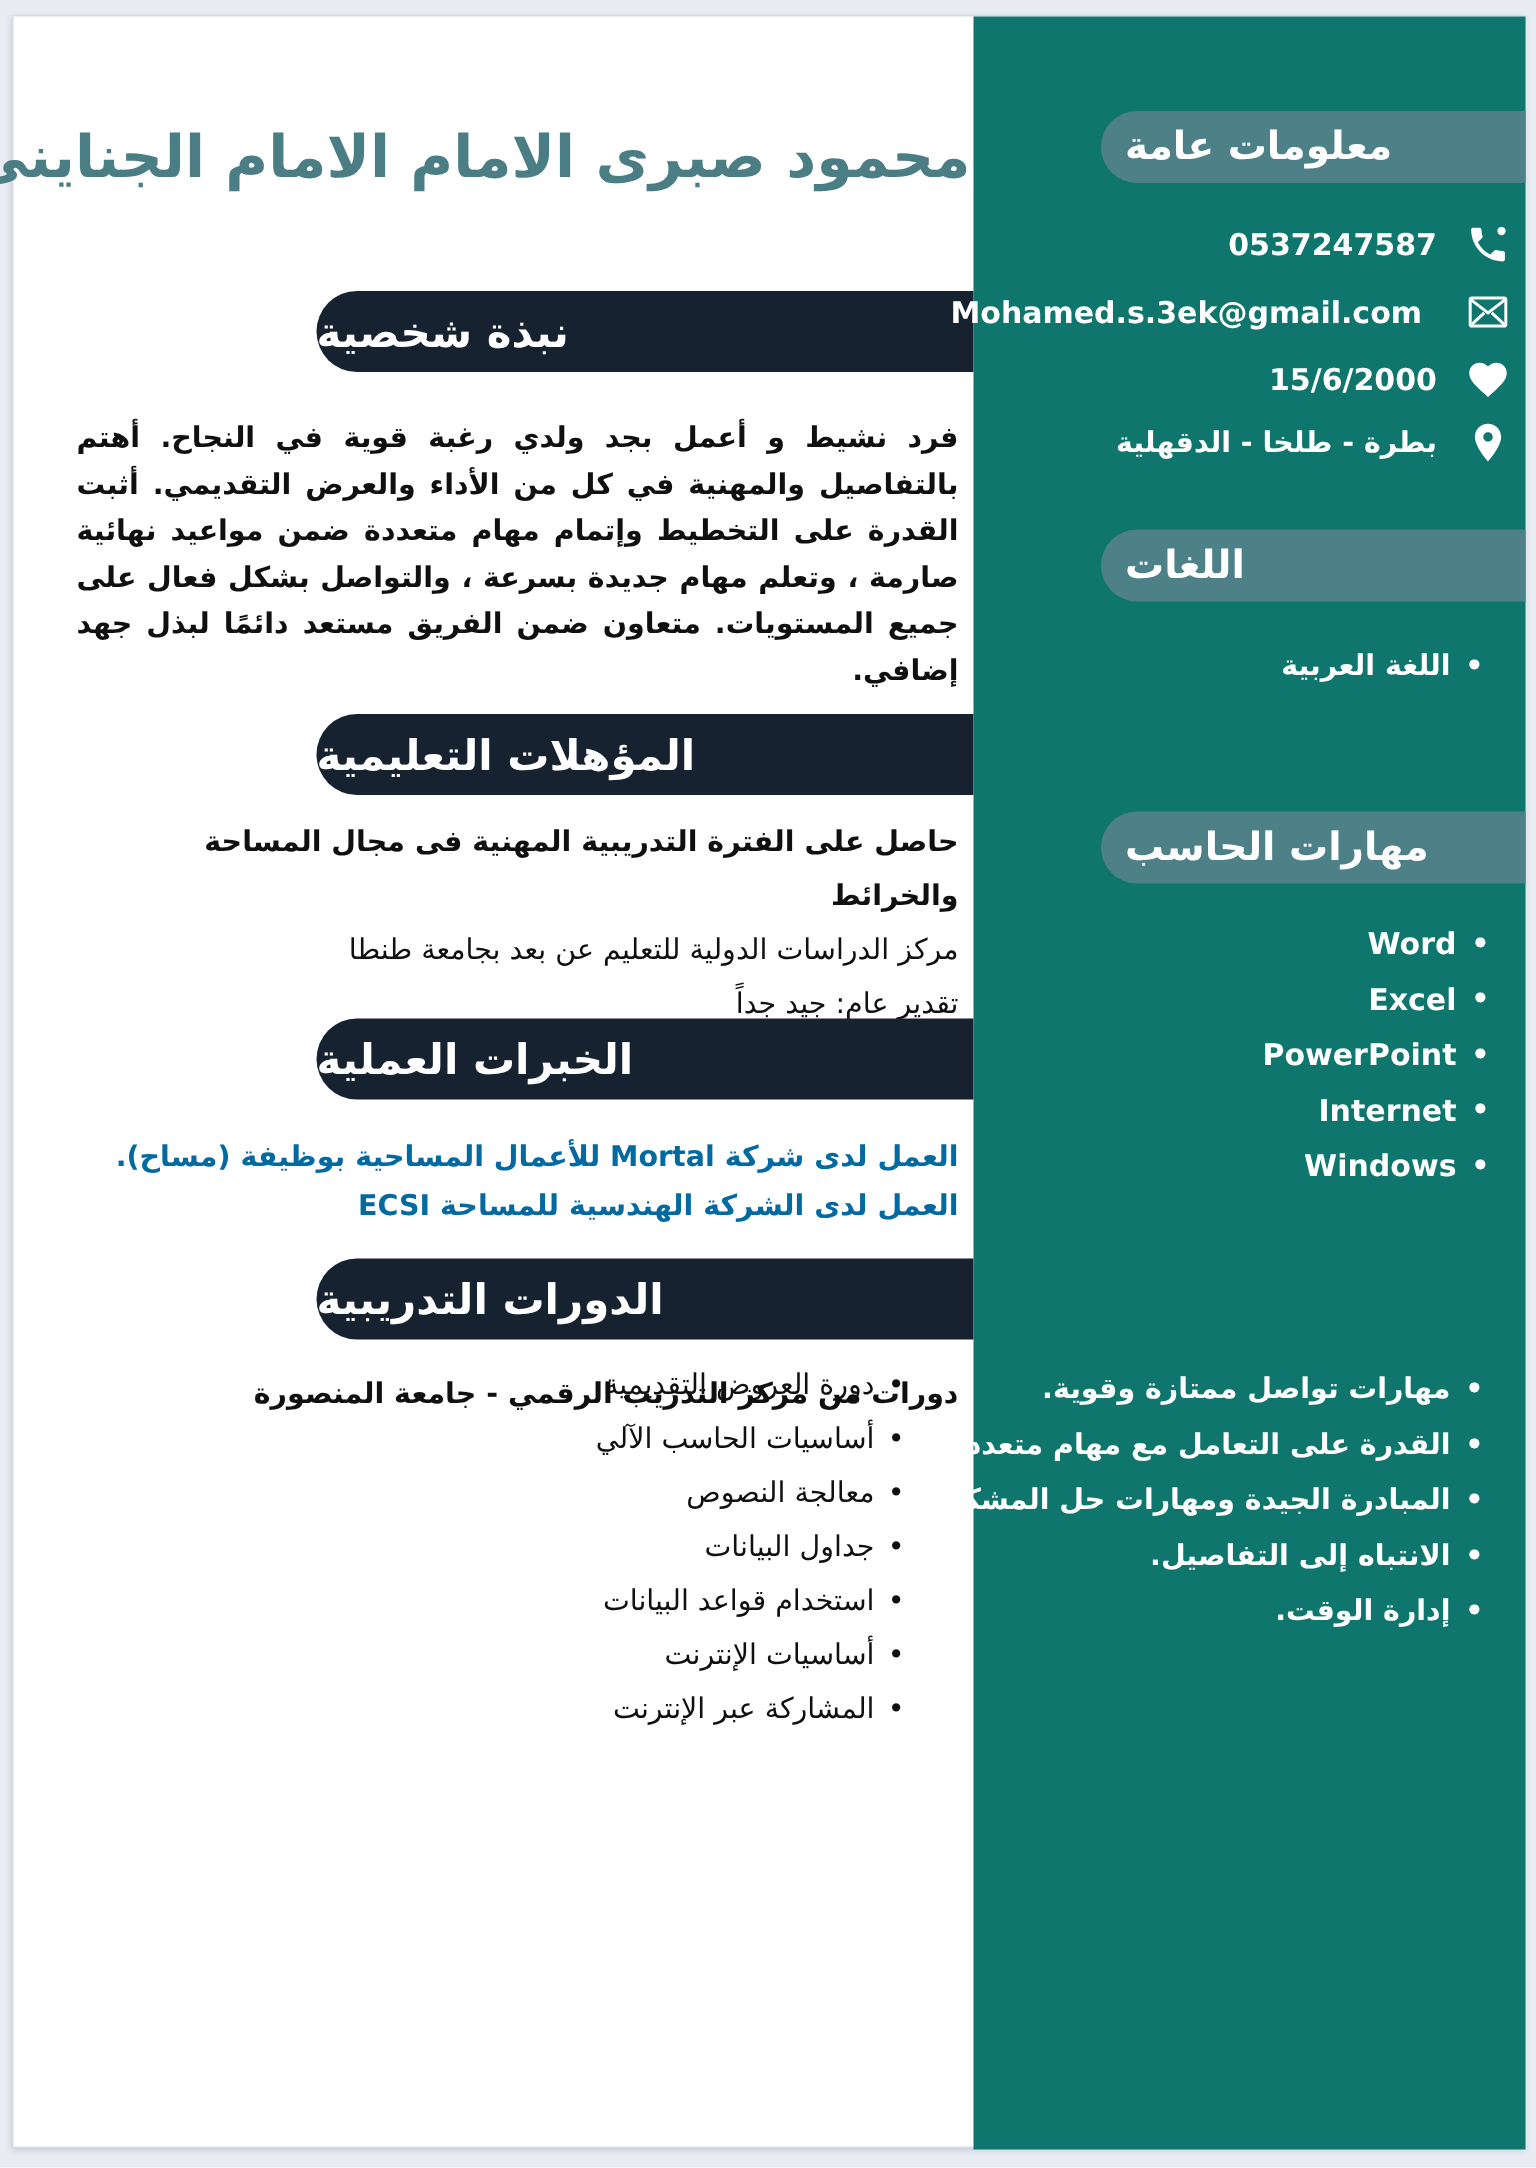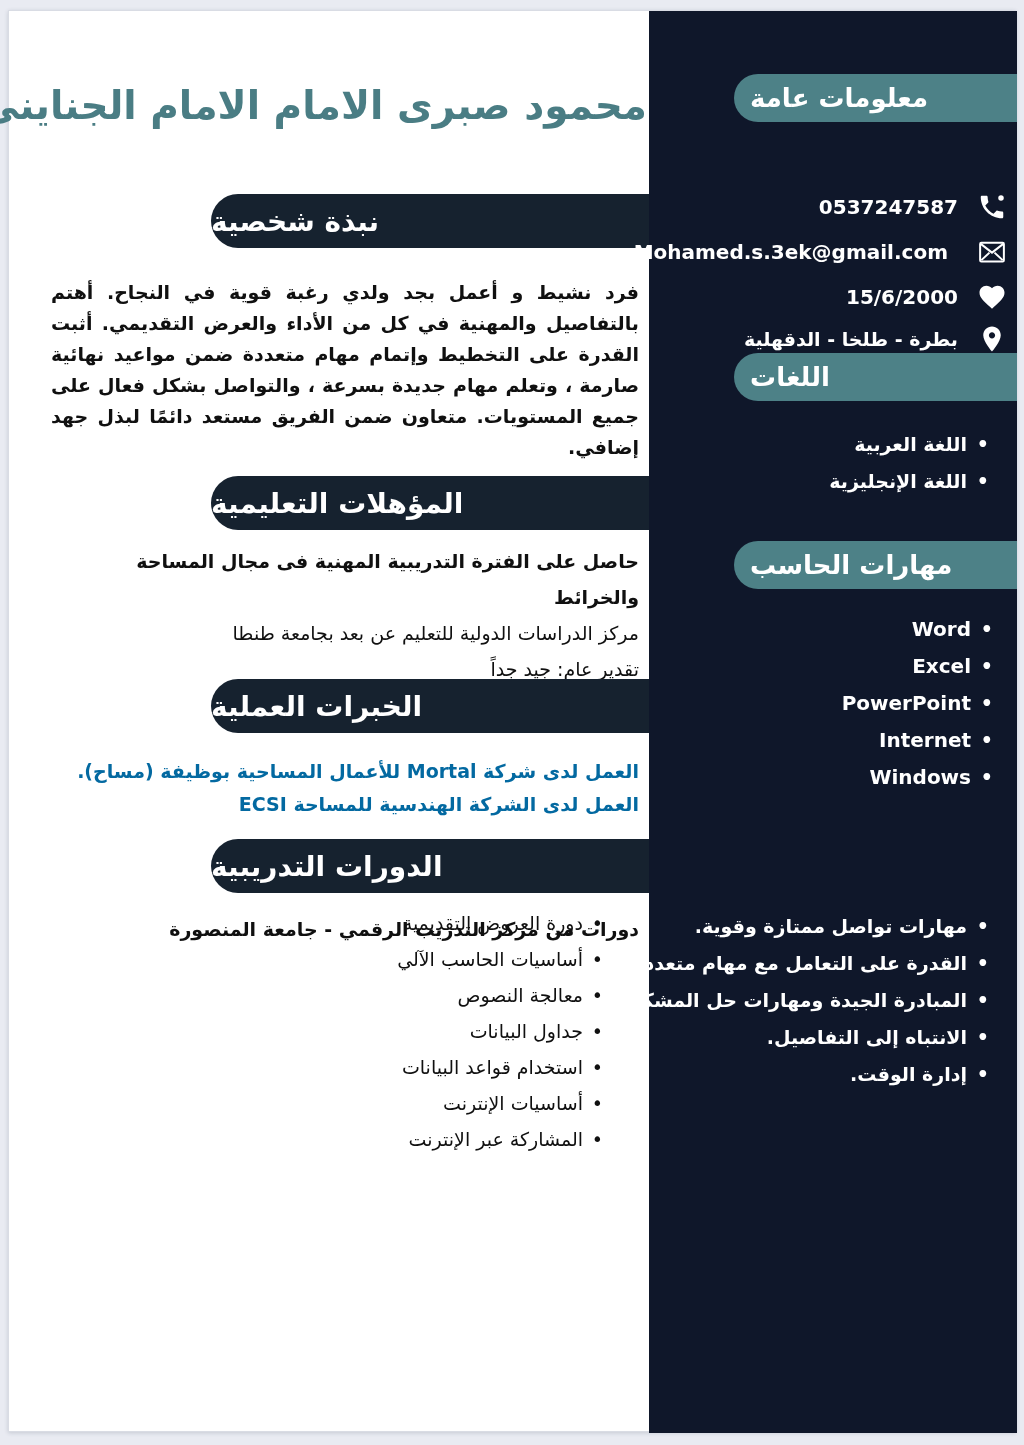--- a/index.html
+++ b/index.html
@@ -9,33 +9,33 @@
     background:#e9ebf2; overflow:hidden;
   }
   .page {
     position:absolute; left:8px; top:10px; width:1008px; height:1422px;
     background:#ffffff; border:1px solid #d9dce4;
     box-shadow:0 1px 4px rgba(40,50,70,.18);
   }
   
   .sidebar {
     position:absolute; left:640px; top:0; width:368px; height:1422px;
-    background:#0f172a; color:#ffffff;
+    background:#0f766e; color:#ffffff;
   }
   .sb-pill {
     position:absolute; left:85px; right:0; height:48px;
     background:#4d8187; border-radius:24px 0 0 24px;
     display:flex; align-items:center; justify-content:flex-end;
     padding-left:16px; padding-right:24px;
     color:#fff; font-weight:bold; font-size:26px; direction:rtl;
   }
   .info-row {
     position:absolute; left:10px; right:9px; height:36px;
     display:flex; align-items:center; justify-content:flex-end; gap:18px;
-    color:#fff; font-weight:bold;margin-top:44px;
+    color:#fff; font-weight:bold;
   }
   .info-text { font-size:20px; white-space:nowrap; }
   .info-text.ar { font-size:19px; direction:rtl; }
   .icon-box { width:32px; height:32px; flex:0 0 32px; display:flex; align-items:center; justify-content:center; }
   .icon-box svg { width:30px; height:30px; }
   ul.sb-list { position:absolute; list-style:none; direction:rtl; }
   ul.sb-list li {
     position:relative; line-height:37px; padding-right:24px;
     color:#fff; font-weight:bold; font-size:19px; text-align:right; white-space:nowrap;
   }
@@ -163,21 +163,20 @@
               <path fill="#fff" d="M12 2C8.13 2 5 5.13 5 9c0 5.25 7 13 7 13s7-7.75 7-13c0-3.87-3.13-7-7-7zm0 9.5c-1.38 0-2.5-1.12-2.5-2.5s1.12-2.5 2.5-2.5 2.5 1.12 2.5 2.5-1.12 2.5-2.5 2.5z"></path>
             </svg>
         </span>
       </div>
 
       <div class="sb-pill" style="top:342px;">
         <span>اللغات</span>
       </div>
       <ul class="sb-list" style="top:415px; right:26px;">
         <li>اللغة العربية</li>
-        <li>اللغة الإنجليزية</li>
       </ul>
 
       <div class="sb-pill" style="top:530px;">
         <span>مهارات الحاسب</span>
       </div>
       <ul class="sb-list latin" style="top:600px; right:22px;">
         <li>Word</li>
         <li>Excel</li>
         <li>PowerPoint</li>
         <li>Internet</li>

